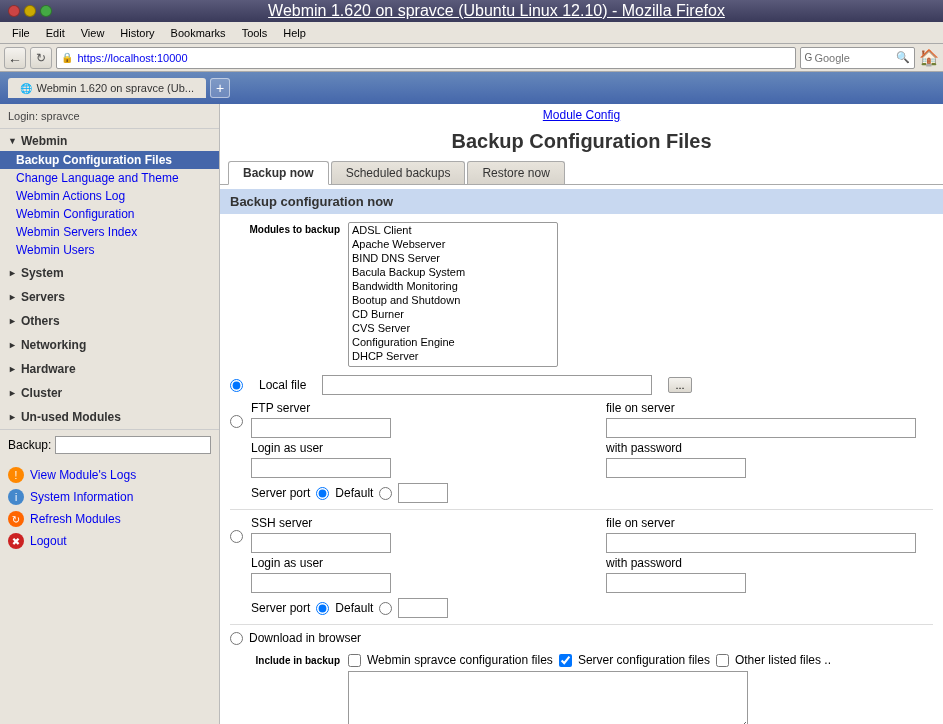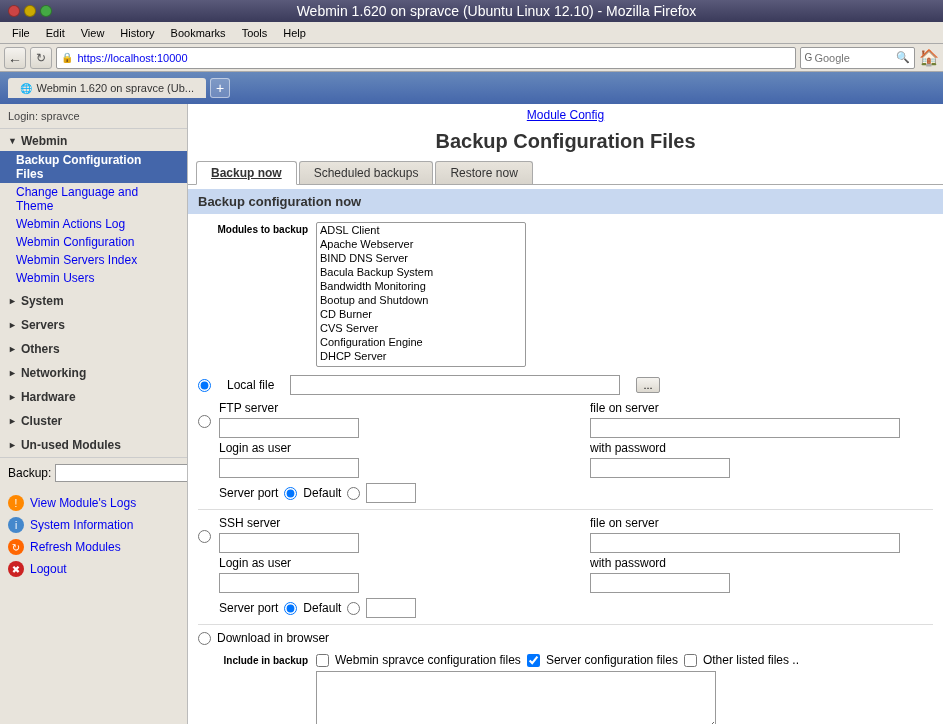--- a/index.html
+++ b/index.html
@@ -16,21 +16,21 @@
       gap: 6px;
     }
     .titlebar-buttons { display: flex; gap: 4px; }
     .tb-btn {
       width: 12px; height: 12px; border-radius: 50%; border: 1px solid rgba(0,0,0,0.3);
       cursor: pointer;
     }
     .tb-close { background: #cc4444; }
     .tb-min { background: #ccaa00; }
     .tb-max { background: #44aa44; }
-    .titlebar-title { font-size: 14px; flex: 1; text-align: center; }
+    .titlebar-title { font-size: 16px; flex: 1; text-align: center; text-decoration: underline; }
 
     
     .menubar {
       background: #e8e4dc;
       height: 22px;
       display: flex;
       align-items: center;
       padding: 0 4px;
       border-bottom: 1px solid #aaa;
       font-size: 11px;
@@ -113,21 +113,21 @@
 
     
     .main-layout {
       display: flex;
       height: calc(724px - 22px - 22px - 28px - 32px);
       overflow: hidden;
     }
 
     
     .sidebar {
-      width: 188px;
+      width: 220px;
       background: #e8e4dc;
       border-right: 1px solid #bbb;
       overflow-y: auto;
       flex-shrink: 0;
     }
     .sidebar-login {
       padding: 6px 8px;
       font-size: 11px;
       color: #444;
       border-bottom: 1px solid #ccc;
@@ -236,21 +236,20 @@
       cursor: pointer;
       border-radius: 3px 3px 0 0;
       text-decoration: none;
     }
     .tab-btn.active {
       background: white;
       font-weight: bold;
       border-bottom: 1px solid white;
       margin-bottom: -1px;
       z-index: 1;
-      text-decoration: underline;
     }
 
     
     .section-header {
       background: #c8d8f0;
       padding: 5px 10px;
       font-size: 13px;
       font-weight: bold;
       color: #333;
       margin-top: 4px;

